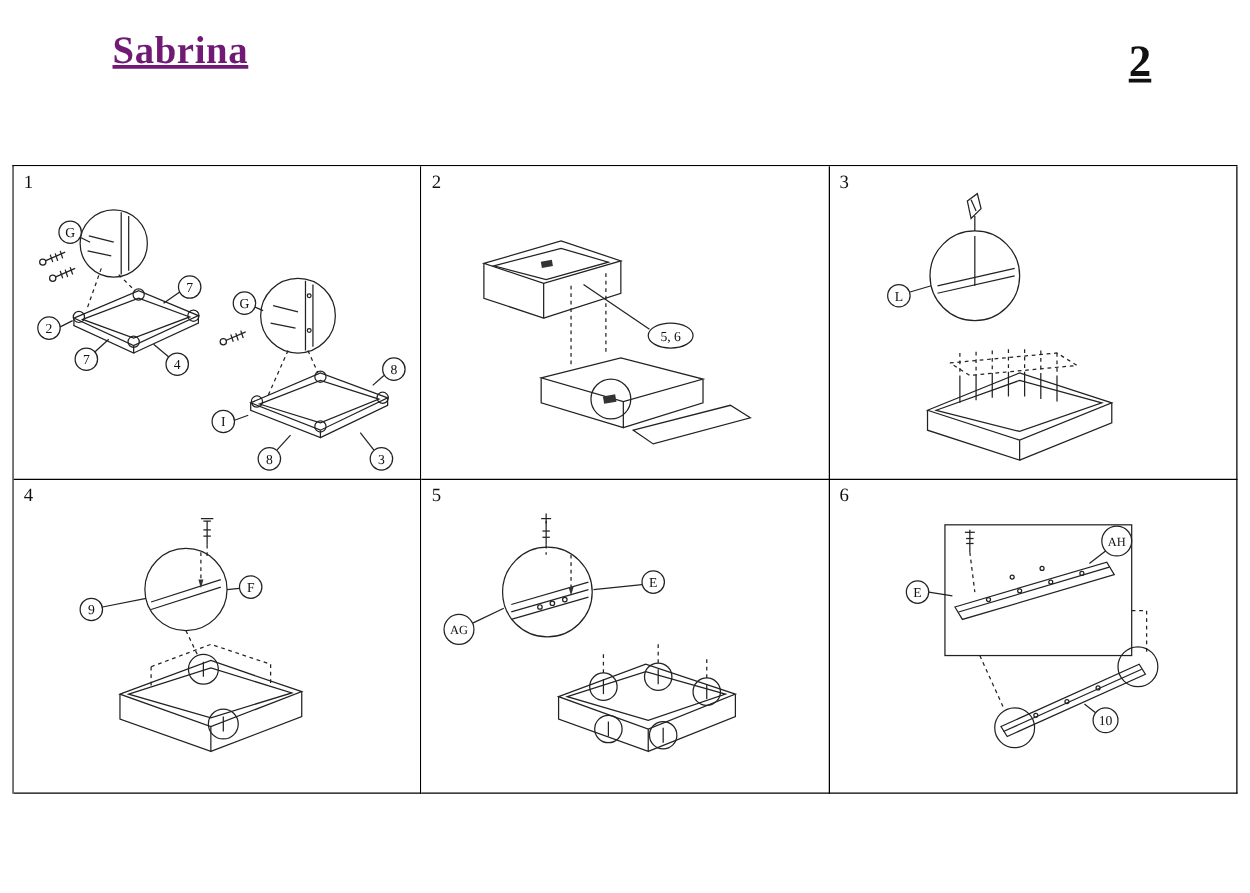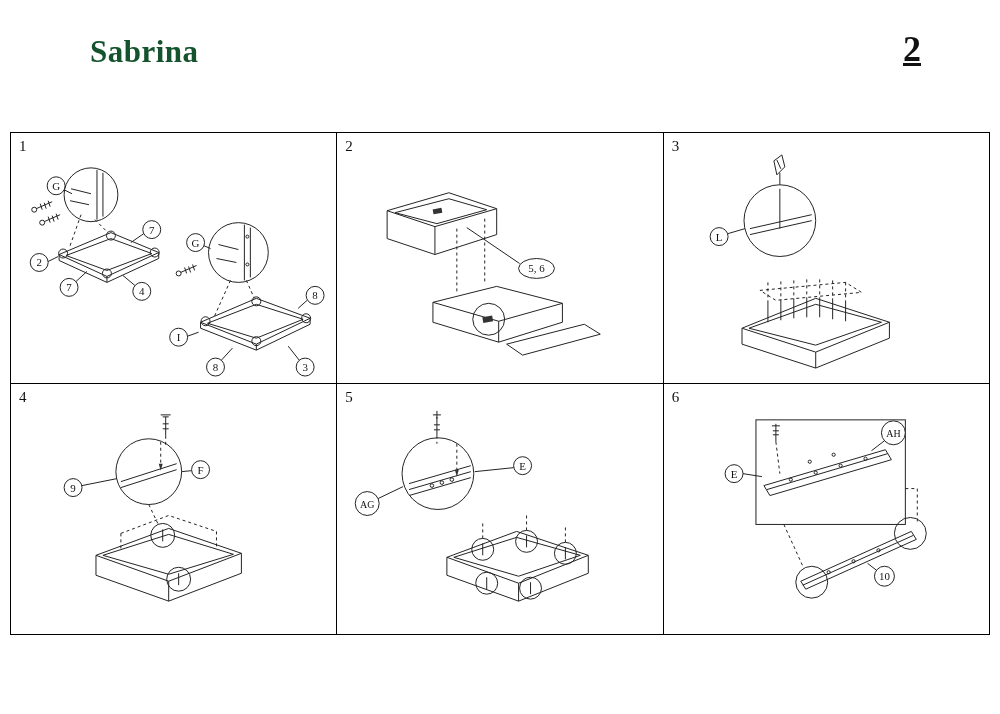--- a/index.html
+++ b/index.html
@@ -1,19 +1,19 @@
 <!DOCTYPE html>
 <html><head>
 <meta charset="utf-8">
 <style>
   * { margin:0; padding:0; box-sizing:border-box; }
   html,body { background:#fff; }
   body { width:1000px; height:714px; font-family:"Liberation Serif", serif; position:relative; }
   .page { position:relative; width:1000px; height:714px; background:#fff; overflow:hidden; }
-  .title { position:absolute; left:90px; top:34px; font-size:31px; font-weight:bold; color:#14532d; letter-spacing:0.5px; }
+  .title { position:absolute; left:90px; top:22px; font-size:31px; font-weight:bold; text-decoration:underline; color:#701a75; letter-spacing:0.5px; }
   .pagenum { position:absolute; left:903px; top:28px; font-size:36px; font-weight:bold; text-decoration:underline; color:#111; }
   .grid { position:absolute; left:10px; top:132px; width:980px; height:503px;
           display:grid; grid-template-columns:repeat(3,1fr); grid-template-rows:repeat(2,1fr);
           border-top:1px solid #000; border-left:1px solid #000; }
   .panel { position:relative; border-right:1px solid #000; border-bottom:1px solid #000; background:#fff; }
   .pnum { position:absolute; left:8px; top:5px; font-size:15px; color:#111; z-index:2; }
   .panel svg { position:absolute; left:0; top:0; width:100%; height:100%; }
   svg line, svg polyline, svg polygon, svg circle, svg path, svg ellipse, svg rect {
     fill:none; stroke:#222; stroke-width:1; }
   svg .dsh { stroke-dasharray:3 3; }

